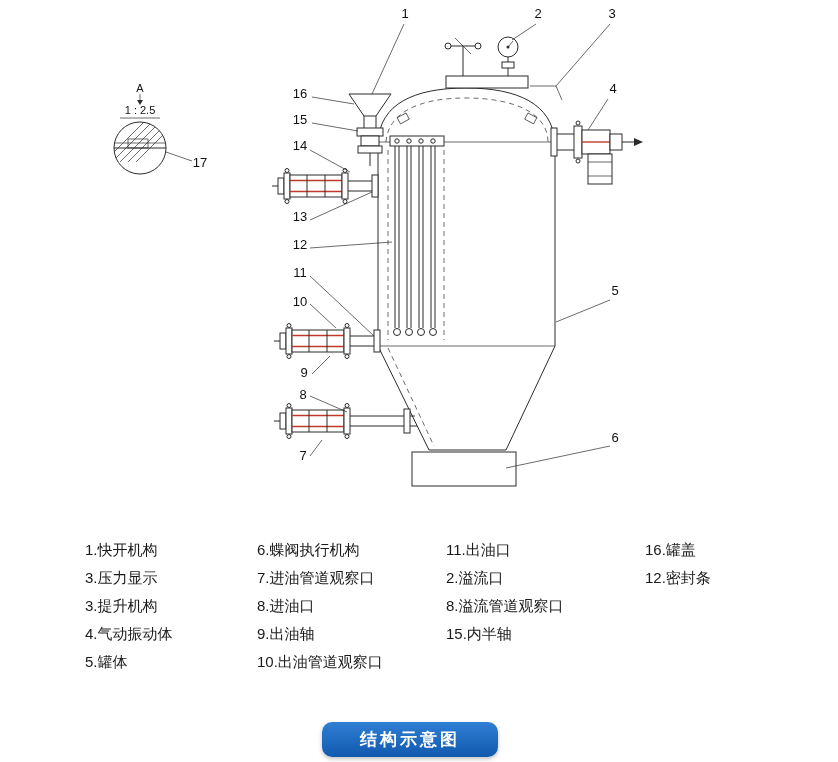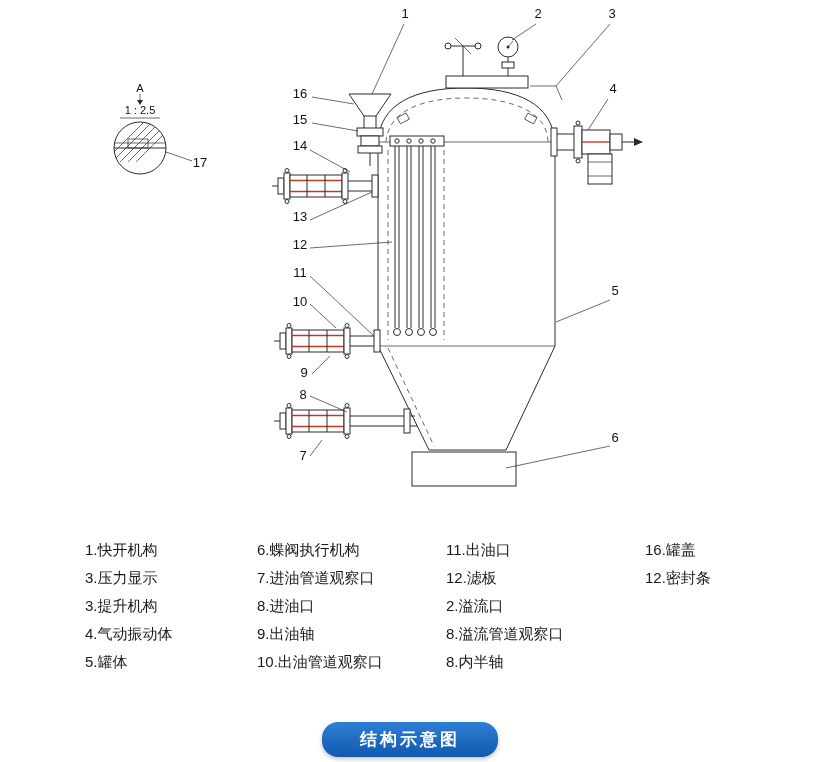--- a/index.html
+++ b/index.html
@@ -17,21 +17,21 @@
   .callout  { font-family:"Liberation Sans",sans-serif; font-size:13px; fill:#111; }
   .dv-label { font-family:"Liberation Sans",sans-serif; font-size:11px; fill:#111; }
   
   .legend { position:absolute; top:536px; left:0; width:838px; font-size:15px; color:#1a1a1a; }
   .legend-col { position:absolute; top:0; }
   .col1 { left:85px; } .col2 { left:257px; } .col3 { left:446px; } .col4 { left:645px; }
   .legend-item { height:28px; line-height:28px; white-space:nowrap; }
   
   .structure-btn {
     position:absolute; left:322px; top:722px; width:176px; height:35px;
-    border-radius:16px; background:linear-gradient(180deg,#2f7fd4,#1059ae);
+    border-radius:10px; background:linear-gradient(180deg,#2f7fd4,#1059ae);
     color:#fff; font-size:17px; font-weight:bold; letter-spacing:3px;
     text-align:center; line-height:35px; box-shadow:0 2px 4px rgba(0,0,0,.25);
     cursor:pointer;
   }
 </style>
 </head>
 <body>
 
 <div class="page">
 
@@ -235,24 +235,23 @@
     </div>
     <div class="legend-col col2">
       <div class="legend-item">6.蝶阀执行机构</div>
       <div class="legend-item">7.进油管道观察口</div>
       <div class="legend-item">8.进油口</div>
       <div class="legend-item">9.出油轴</div>
       <div class="legend-item">10.出油管道观察口</div>
     </div>
     <div class="legend-col col3">
       <div class="legend-item">11.出油口</div>
-      <div class="legend-item">12.滤板</div>
       <div class="legend-item">2.溢流口</div>
       <div class="legend-item">8.溢流管道观察口</div>
-      <div class="legend-item">8.内半轴</div>
+      <div class="legend-item">15.内半轴</div>
     </div>
     <div class="legend-col col4">
       <div class="legend-item">16.罐盖</div>
       <div class="legend-item">12.密封条</div>
     </div>
   </div>
 
   <div class="structure-btn">结构示意图</div>
 
 </div>

